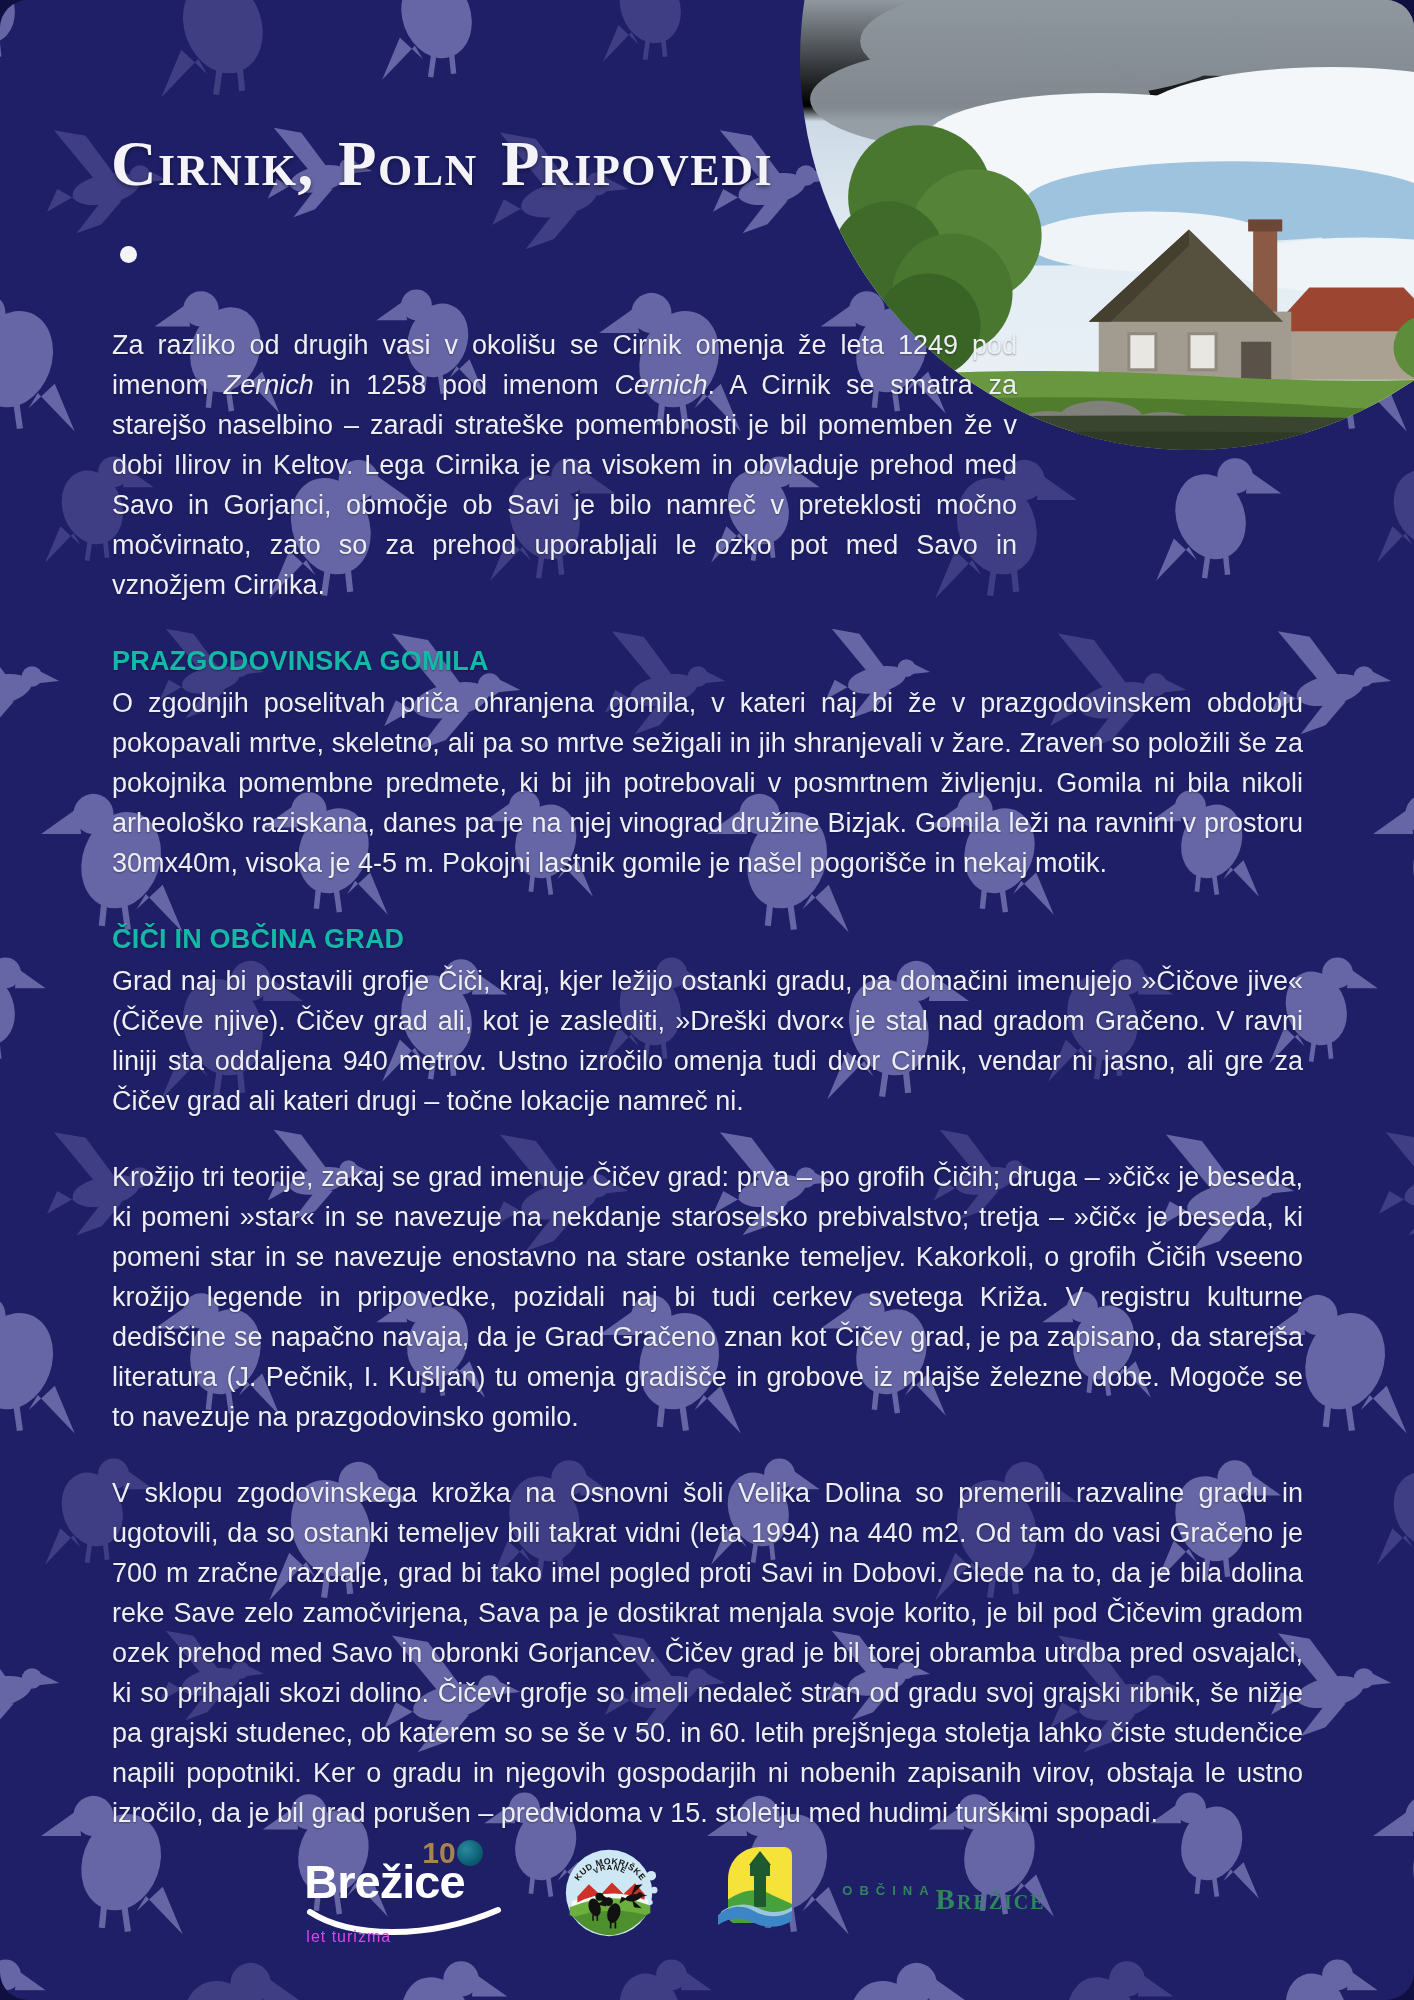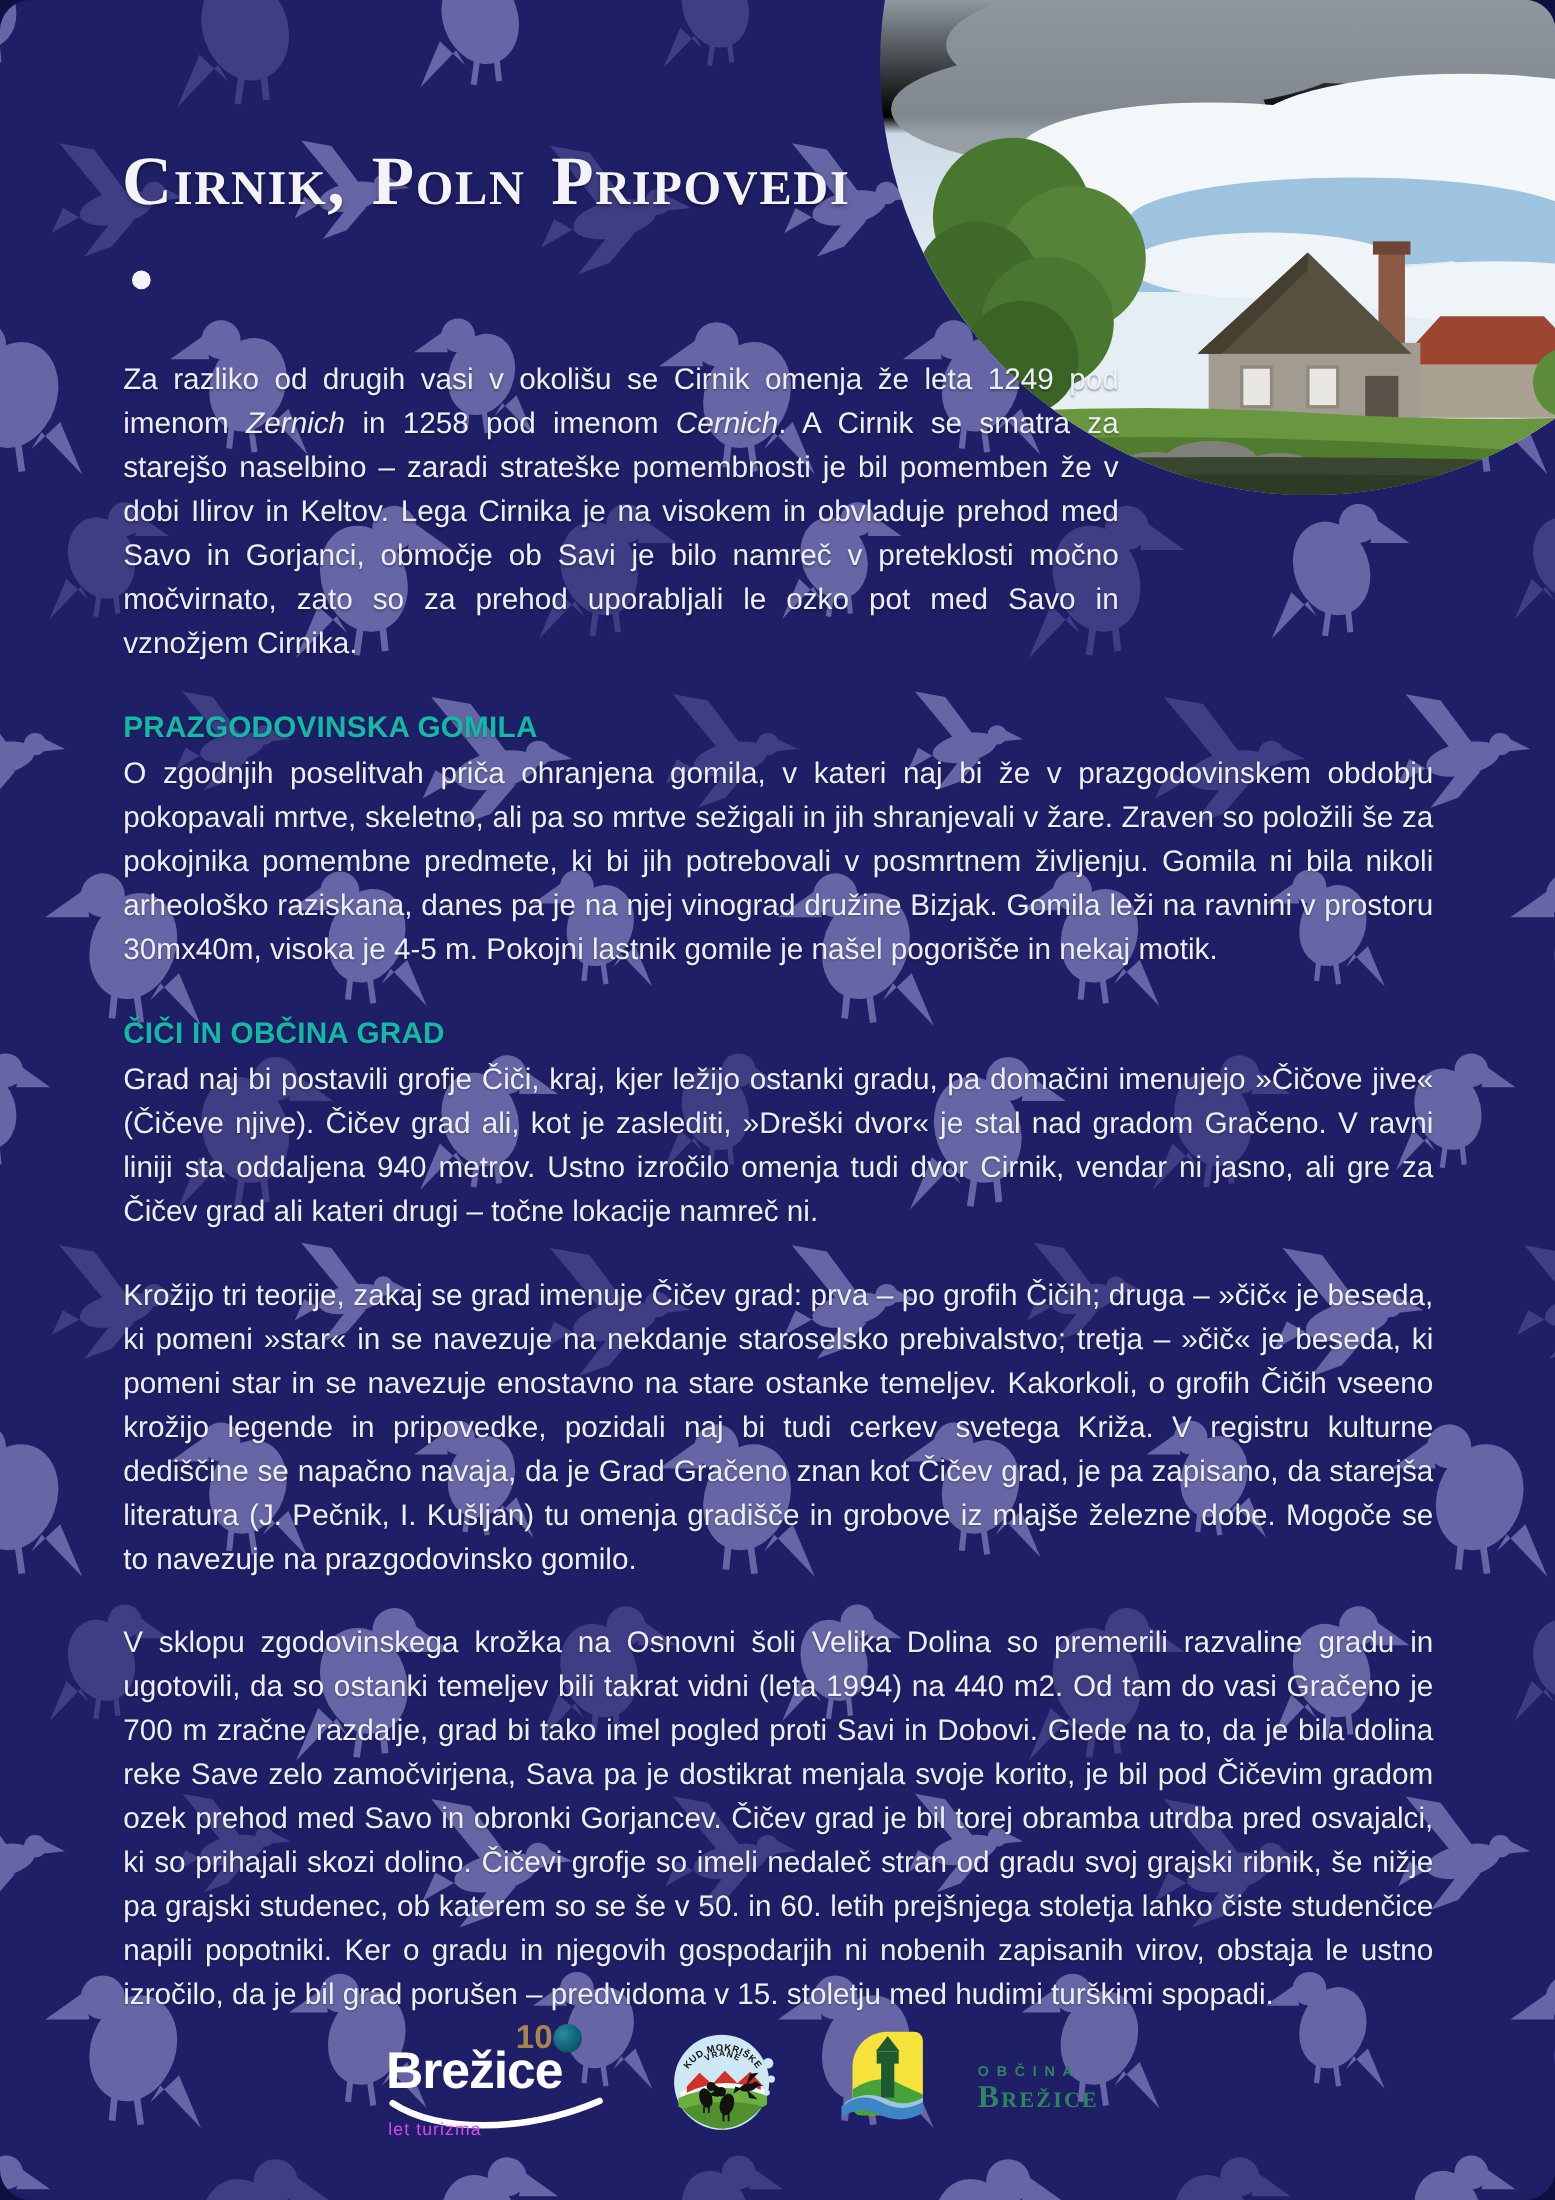--- a/index.html
+++ b/index.html
@@ -53,21 +53,21 @@
     background:radial-gradient(circle at 35% 35%,#2a8aa0,#0d5f73 60%,#083c4c);
   }
   .brz-name{
     position:absolute;left:0;top:14px;font-weight:bold;font-size:47px;color:#ffffff;
     letter-spacing:-1px;
   }
   .brz-wave{position:absolute;left:2px;top:66px;}
   .brz-sub{position:absolute;left:2px;top:88px;font-size:16px;color:#d946ef;letter-spacing:1px;}
   
   .logo-obcina{display:flex;align-items:center;gap:14px;height:100px;}
-  .obc-text{display:flex;flex-direction:column;align-items:flex-start;margin-top:18px;margin-left:28px;}
+  .obc-text{display:flex;align-items:flex-start;margin-top:18px;margin-left:28px;}
   .obc-line1{font-size:13px;letter-spacing:7px;color:#2f8560;font-weight:bold;}
   .obc-line2{font-family:"Liberation Serif",serif;font-size:29px;letter-spacing:2px;color:#2f8560;font-weight:bold;font-variant:small-caps;text-transform:capitalize;}
   .logo-kud{width:96px;height:96px;}
 </style>
 </head>
 <body>
 
 <div class="page">
 
   <svg width="0" height="0" style="position:absolute" aria-hidden="true">

